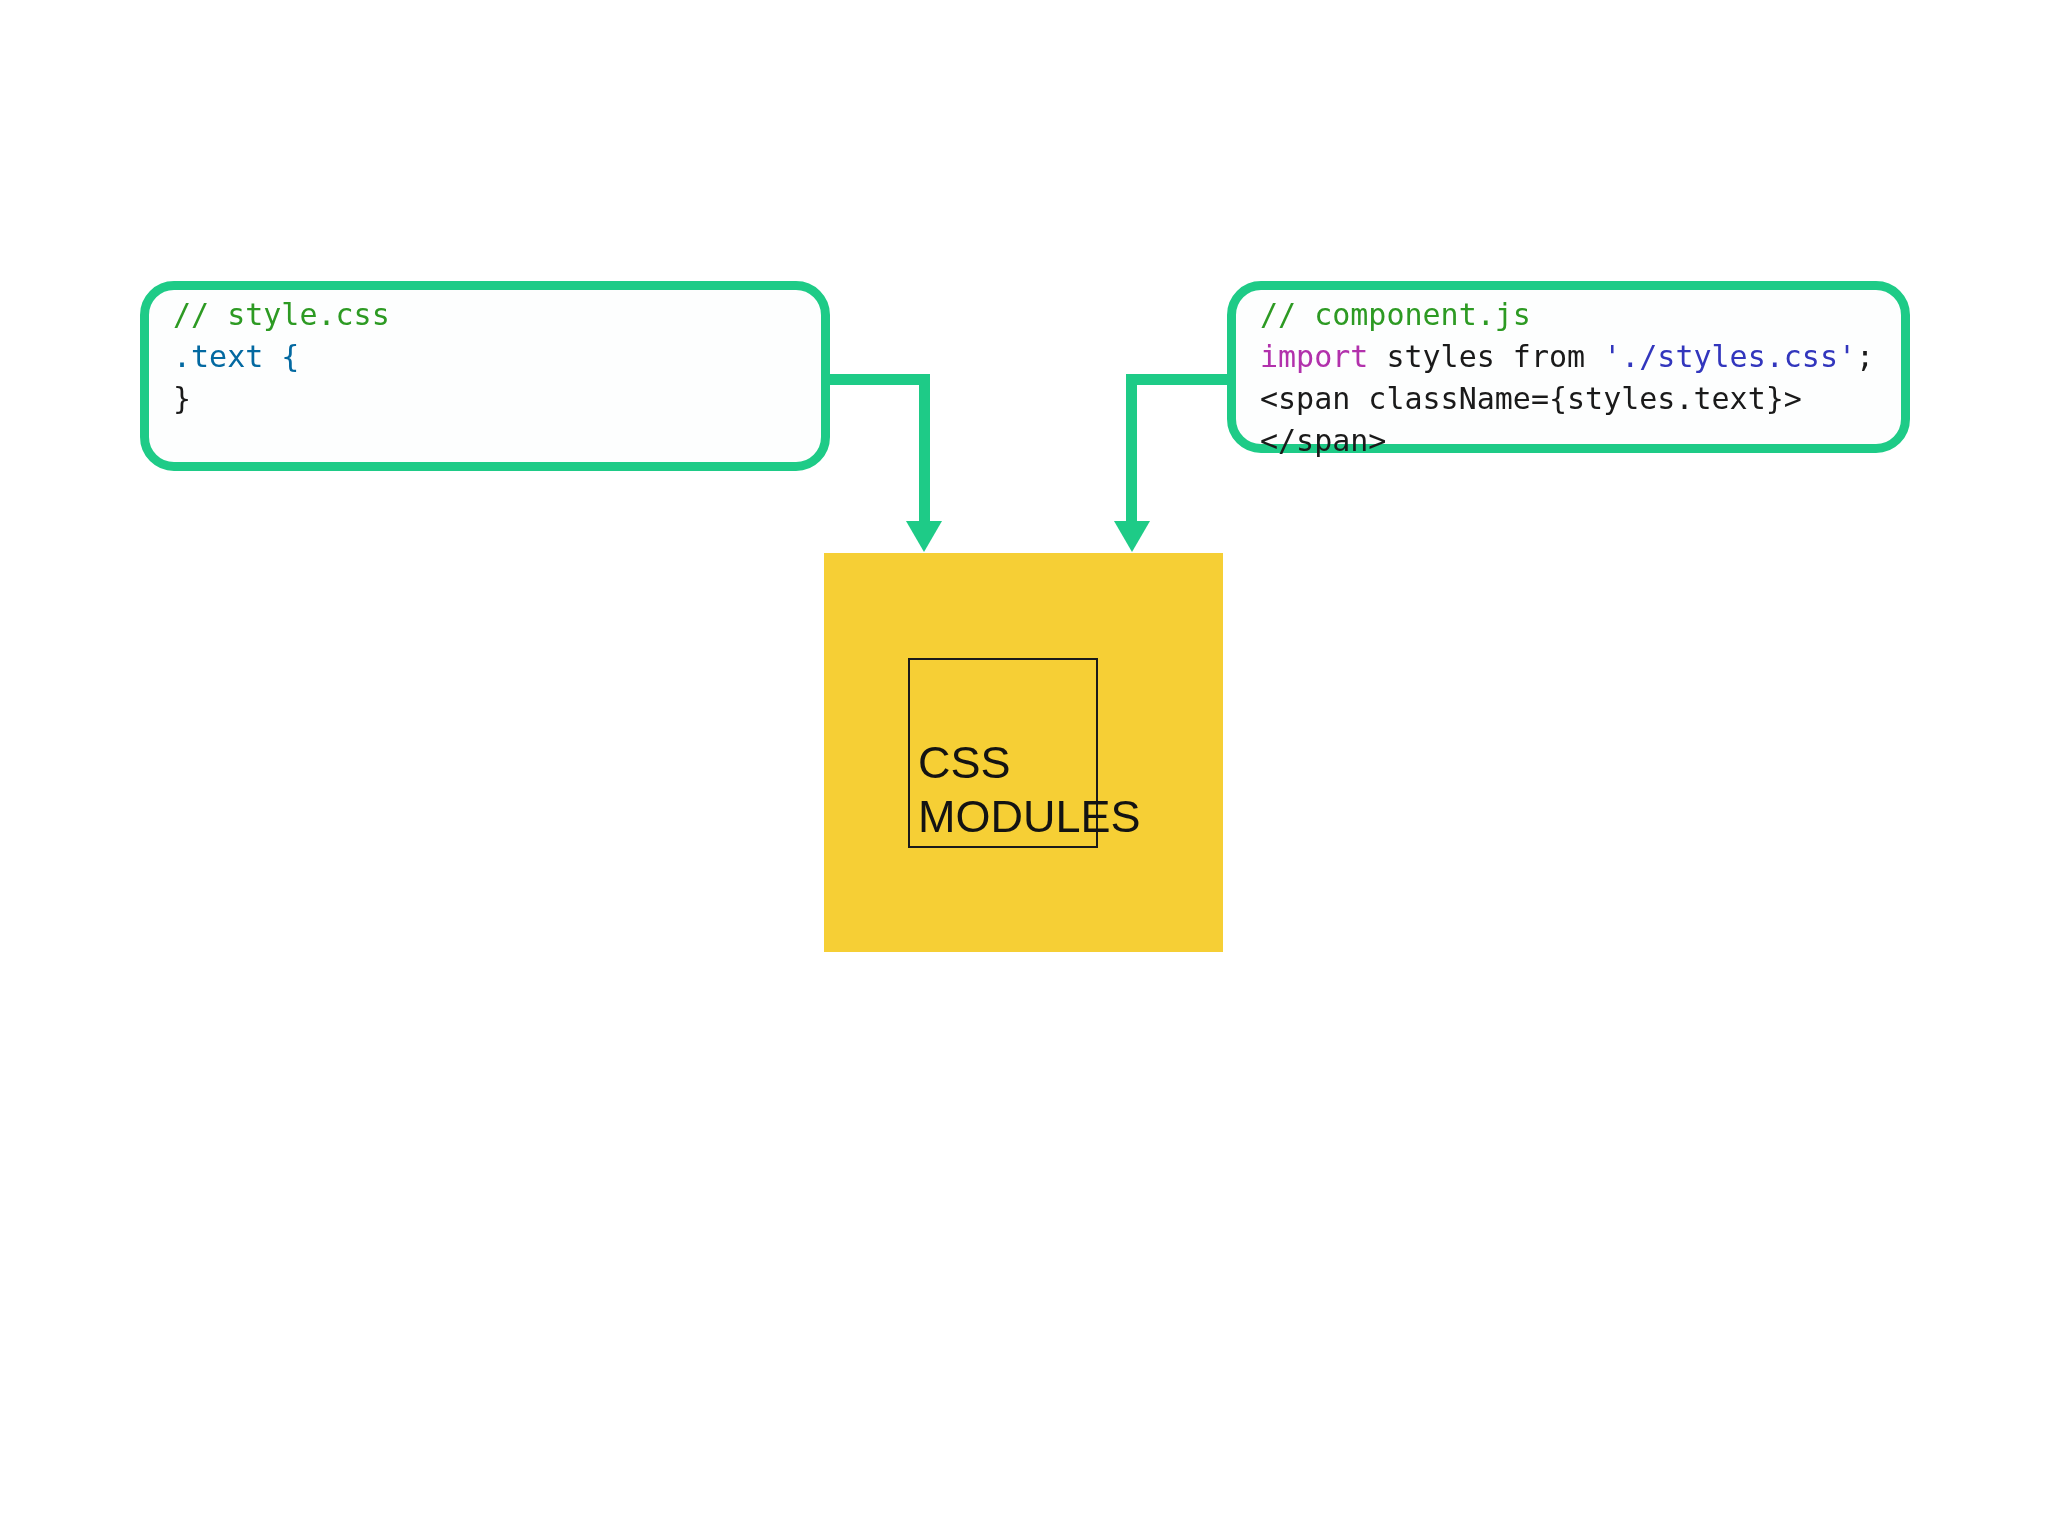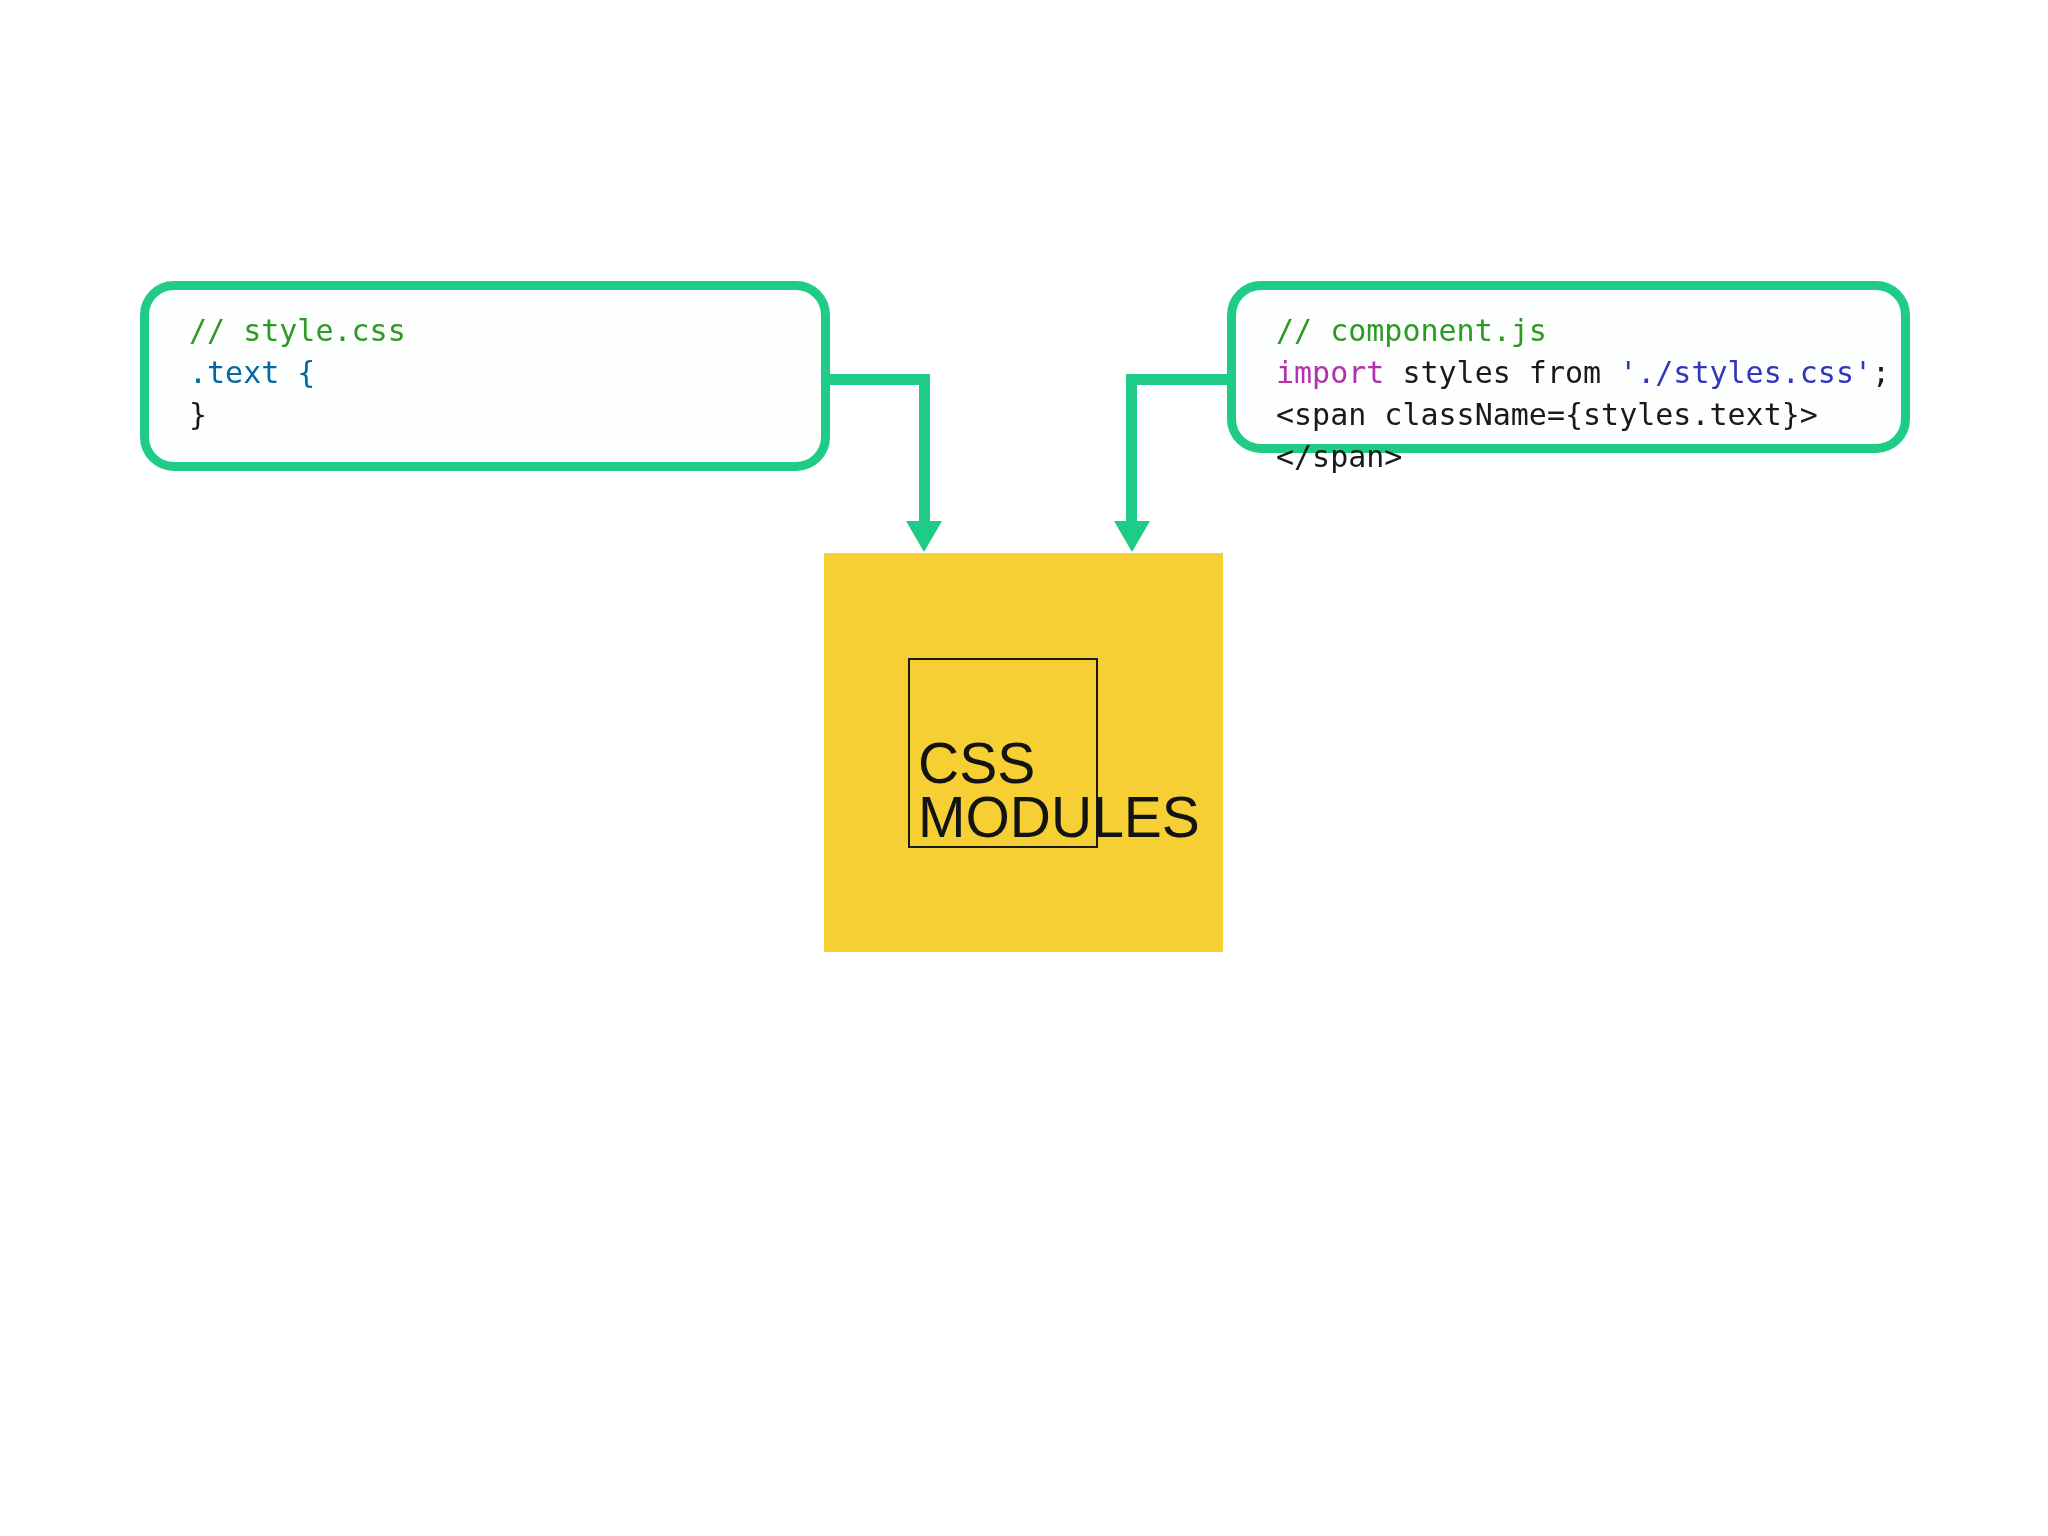--- a/index.html
+++ b/index.html
@@ -21,21 +21,21 @@
     position: absolute;
     box-sizing: border-box;
     background: #fdfefe;
     border: 9px solid var(--green, #1ecb87);
     border-radius: 34px;
   }
   .code-box.left  { left: 140px;  top: 281px; width: 690px; height: 190px; }
   .code-box.right { left: 1227px; top: 281px; width: 683px; height: 172px; }
 
   .code {
-    margin: 16px;
+    margin: 0;
     padding: 4px 24px;
     font-family: "DejaVu Sans Mono", "Liberation Mono", monospace;
     font-size: 30px;
     line-height: 42px;
     white-space: pre;
     color: #1a1a1a;
   }
 
   
   .conn {
@@ -74,21 +74,21 @@
     width: 190px;
     height: 190px;
     box-sizing: border-box;
     border: 2px solid #1a1a1a;
   }
   .logo-text {
     position: absolute;
     left: 8px;
     top: 76px;
     font-family: "Liberation Sans", sans-serif;
-    font-size: 57px;
+    font-size: 45px;
     line-height: 54px;
     font-weight: 400;
     color: #131313;
     white-space: nowrap;
     letter-spacing: 0px;
   }
 </style>
 </head>
 <body>
 

